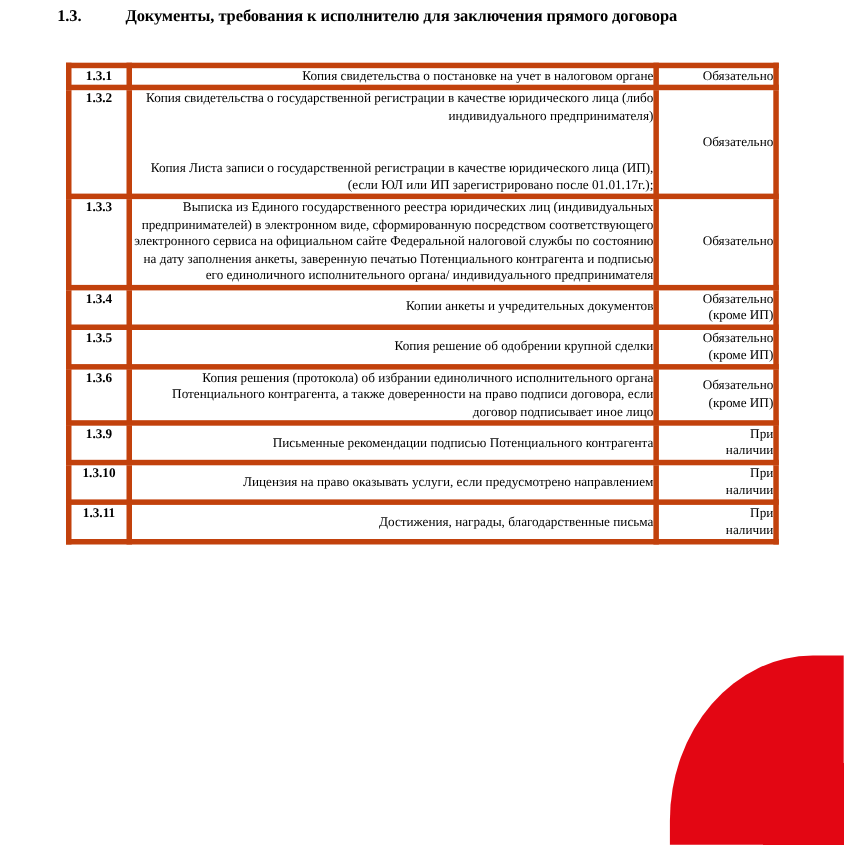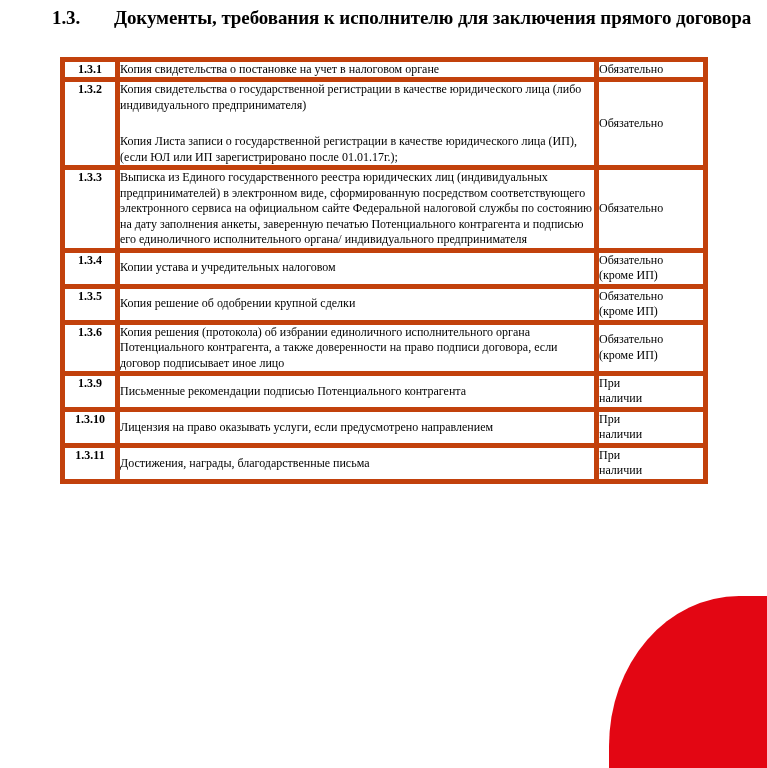--- a/index.html
+++ b/index.html
@@ -35,21 +35,21 @@
     background: #e30613;
     border-top-left-radius: 130px 150px;
     border-bottom-left-radius: 120px 130px;
   }
 
   
   .doc-heading {
     position: absolute;
     left: 52px;
     top: 7px;
-    font-size: 19px;
+    font-size: 15px;
     font-weight: bold;
     letter-spacing: -0.1px;
     white-space: nowrap;
   }
   .doc-heading .num {
     display: inline-block;
     width: 62px;
   }
 
   
@@ -78,28 +78,29 @@
     text-align: center;
     padding: 3px 2px 2px 2px;
   }
   td.cell-desc {
     vertical-align: middle;
     padding: 4px 6px 4px 7px;
     text-align: left;
   }
   td.cell-req {
     vertical-align: middle;
-    text-align: left;
+    text-align: right;
     padding: 4px 3px;
   }
   td.cell-desc p {
     margin: 0;
+    text-align: right;
   }
   td.cell-desc p + p {
-    margin-top: 21px;
+    margin-top: 32px;
   }
   .it { }
   .req-line { display: block; }
 </style>
 </head>
 <body>
 
 <div id="red-swoosh">
   <div class="blob"></div>
 </div>
@@ -139,21 +140,21 @@
         <td class="cell-desc">
           <p><span>Выписка из Единого государственного реестра юридических лиц (индивидуальных предпринимателей) в электронном виде, сформированную посредством соответствующего электронного сервиса на официальном сайте Федеральной налоговой службы по состоянию на дату заполнения анкеты, заверенную печатью Потенциального контрагента и подписью его единоличного исполнительного органа/ индивидуального предпринимателя</span></p>
         </td>
         <td class="cell-req">
           <span class="req-line">Обязательно</span>
         </td>
       </tr>
       <tr>
         <td class="cell-num">1.3.4</td>
         <td class="cell-desc">
-          <p><span>Копии устава и учредительных налоговом</span></p>
+          <p><span>Копии анкеты и учредительных документов</span></p>
         </td>
         <td class="cell-req">
           <span class="req-line">Обязательно</span>
           <span class="req-line">(кроме ИП)</span>
         </td>
       </tr>
       <tr>
         <td class="cell-num">1.3.5</td>
         <td class="cell-desc">
           <p><span>Копия решение об одобрении крупной сделки</span></p>

